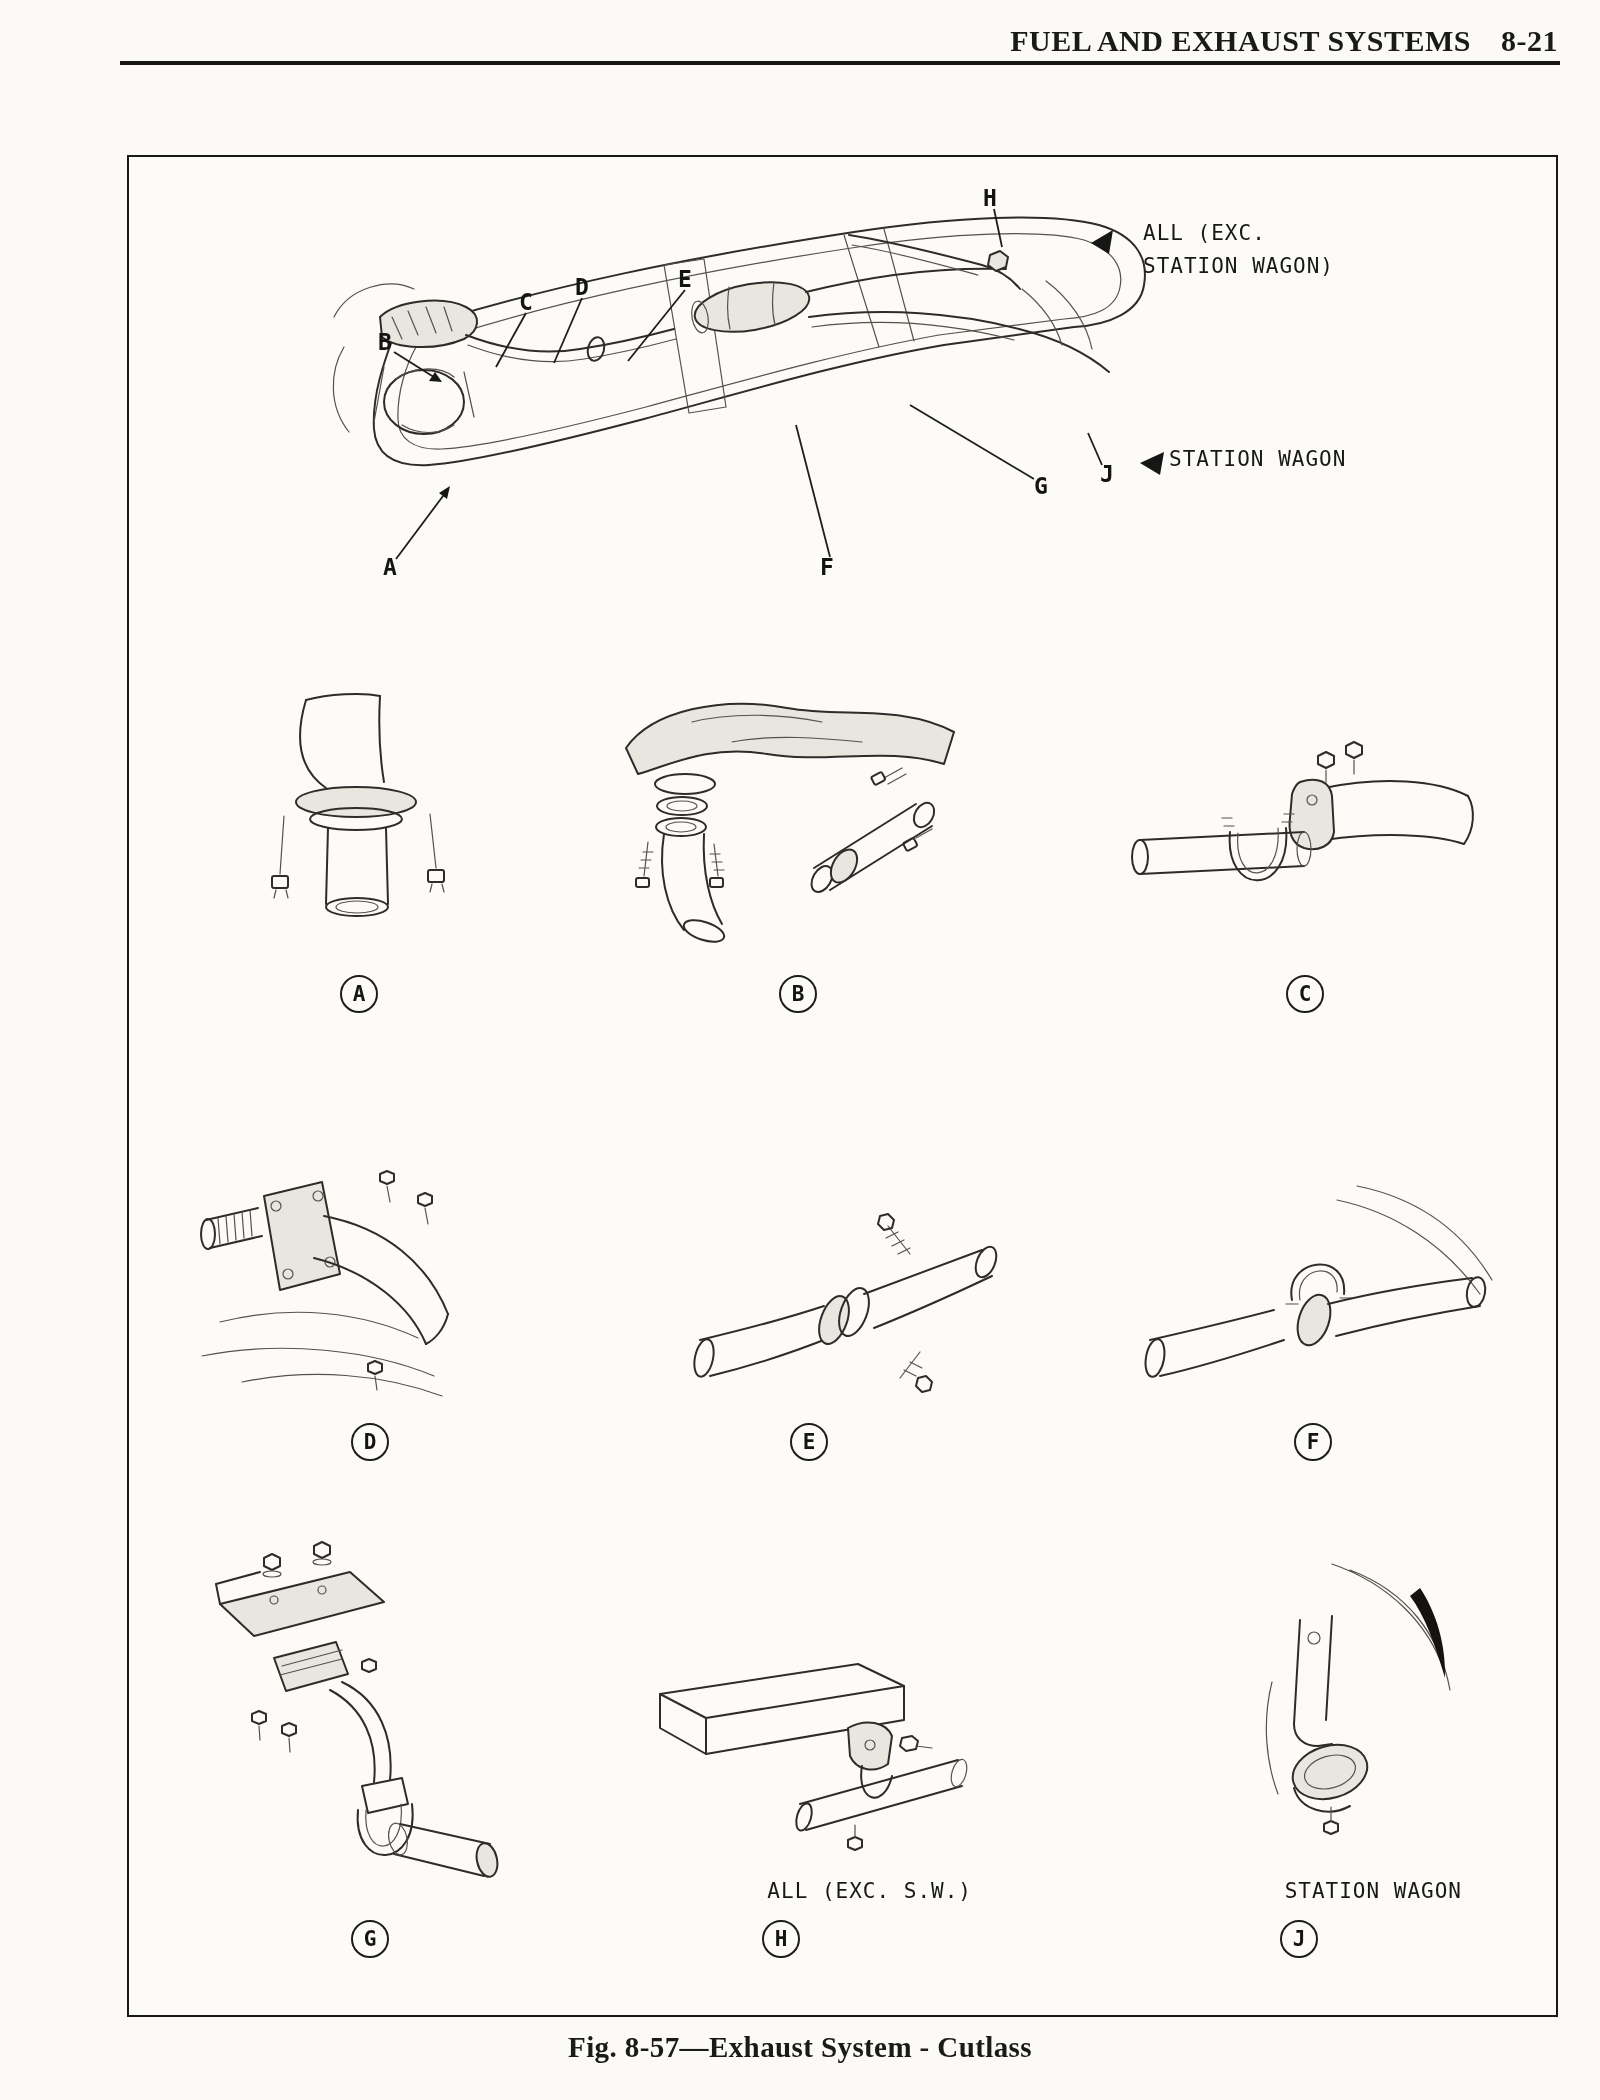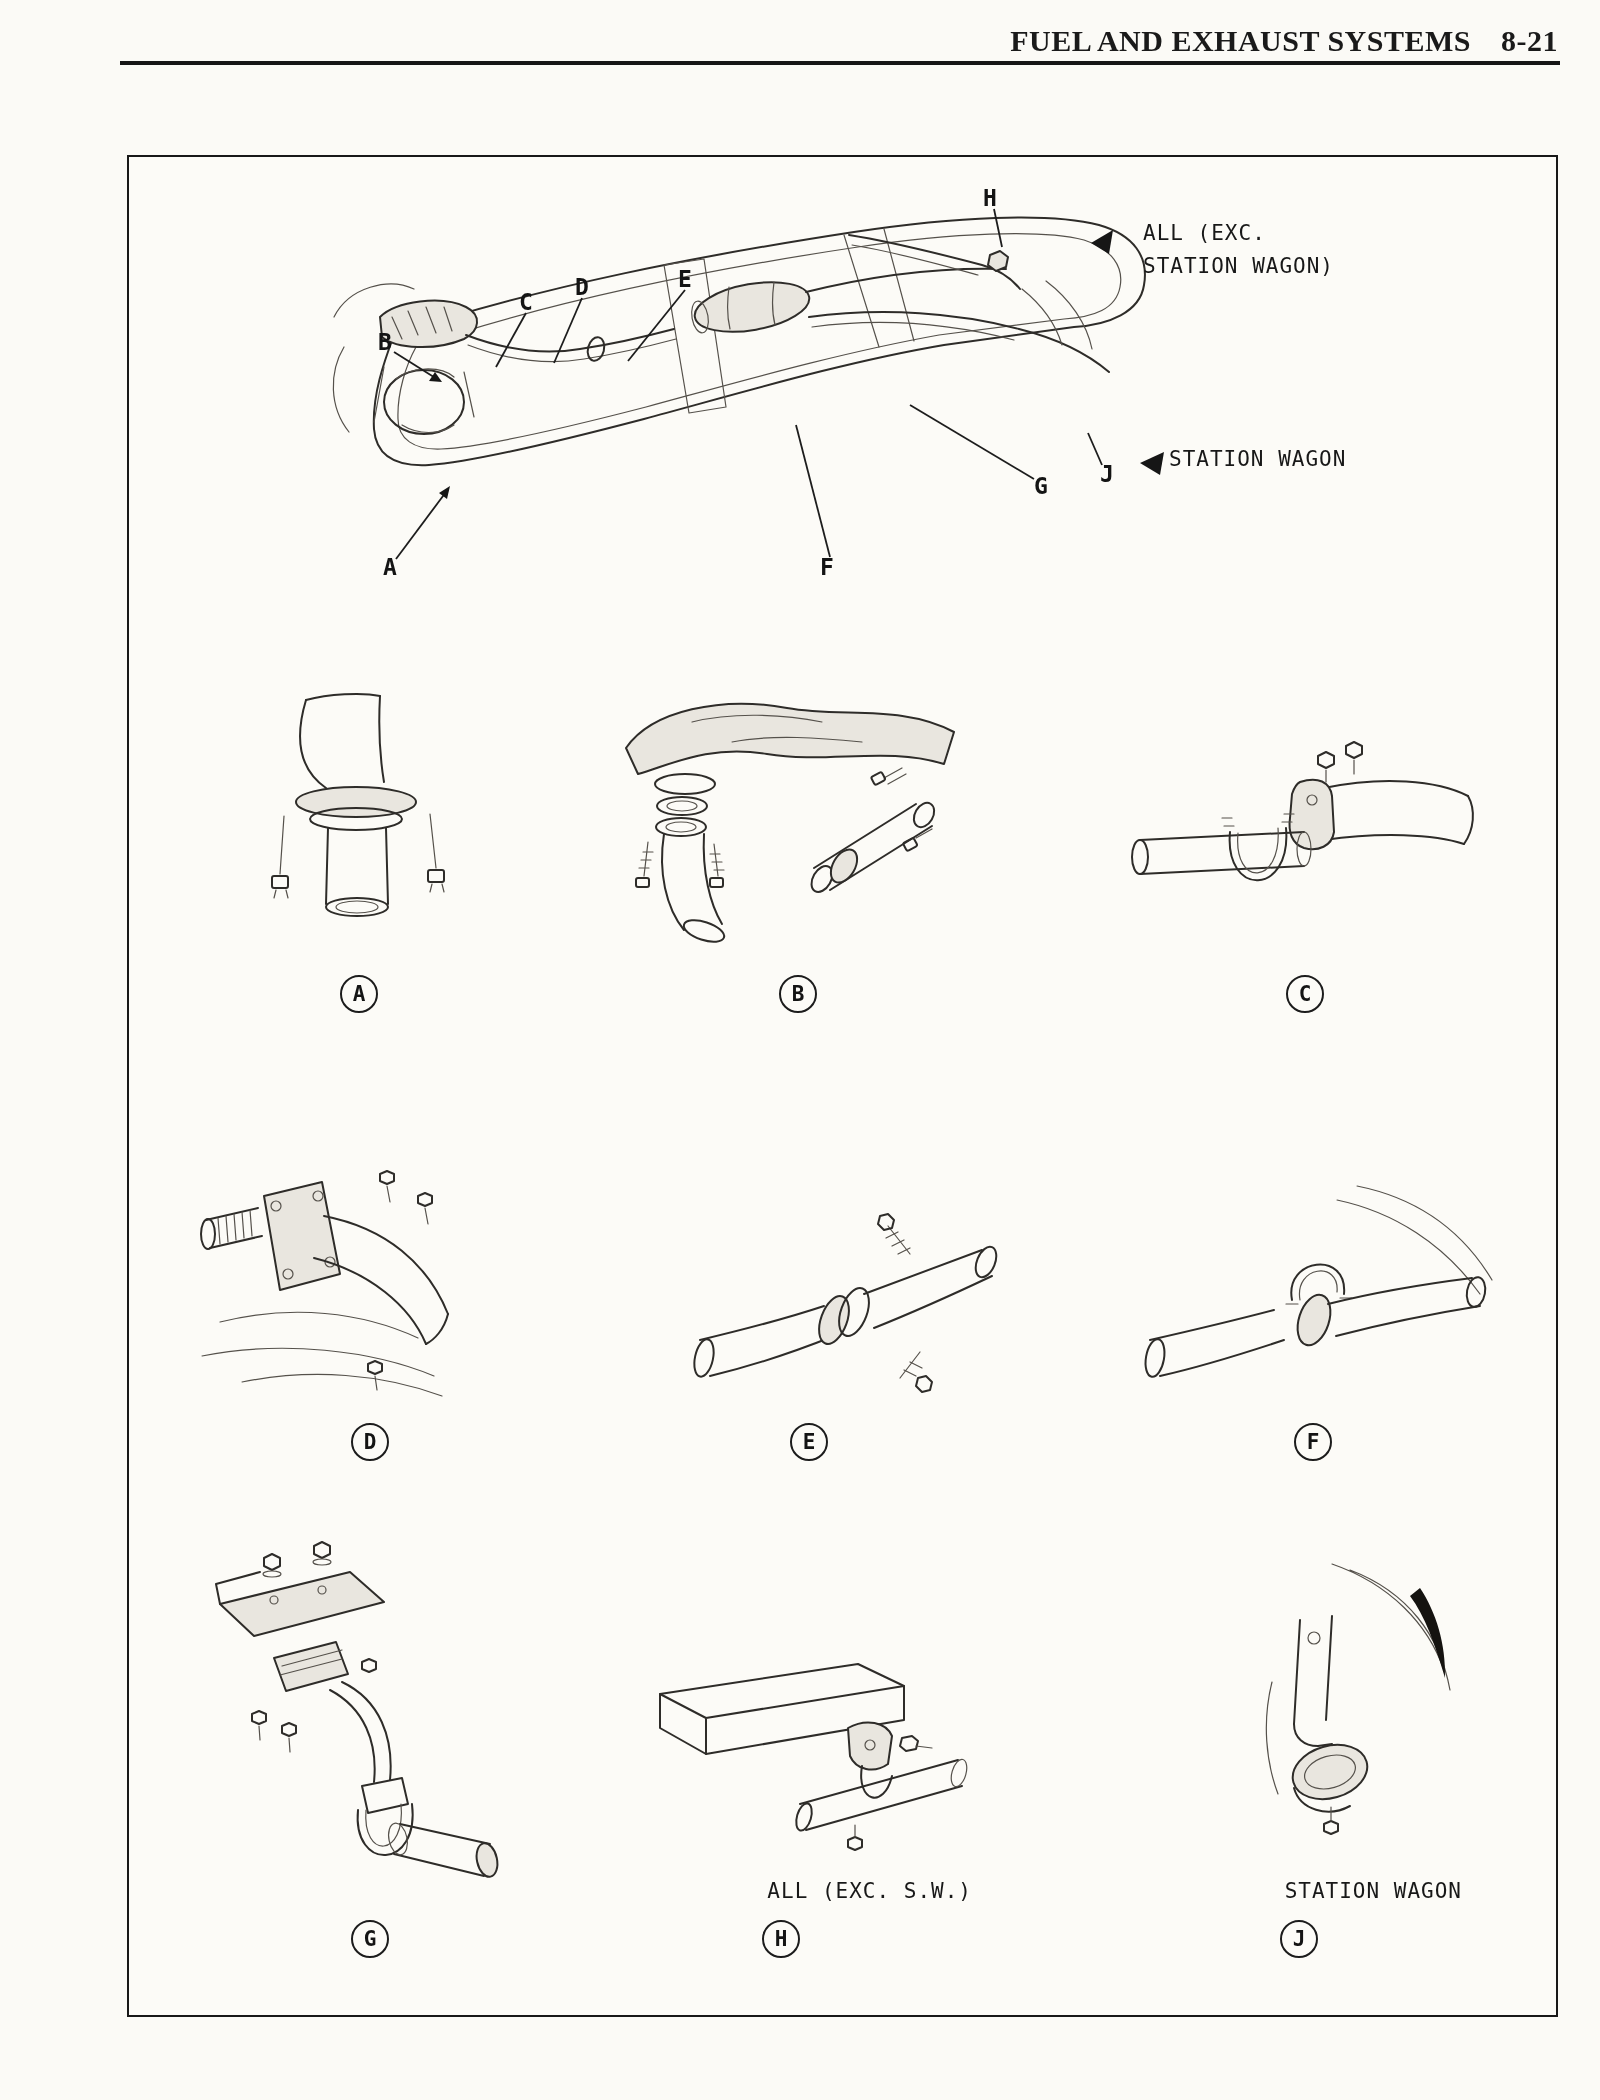--- a/index.html
+++ b/index.html
@@ -312,14 +312,15 @@
       </span>
     <span class="circle-letter" style="left:633px; top:1763px;">
         <span>H</span>
       </span>
     <span class="circle-letter" style="left:1151px; top:1763px;">
         <span>J</span>
       </span>
 
   </div>
 
+  <div class="figure-caption">Fig. 8-57—Exhaust System - Cutlass</div>
 
 </div>
 
 </body></html>

